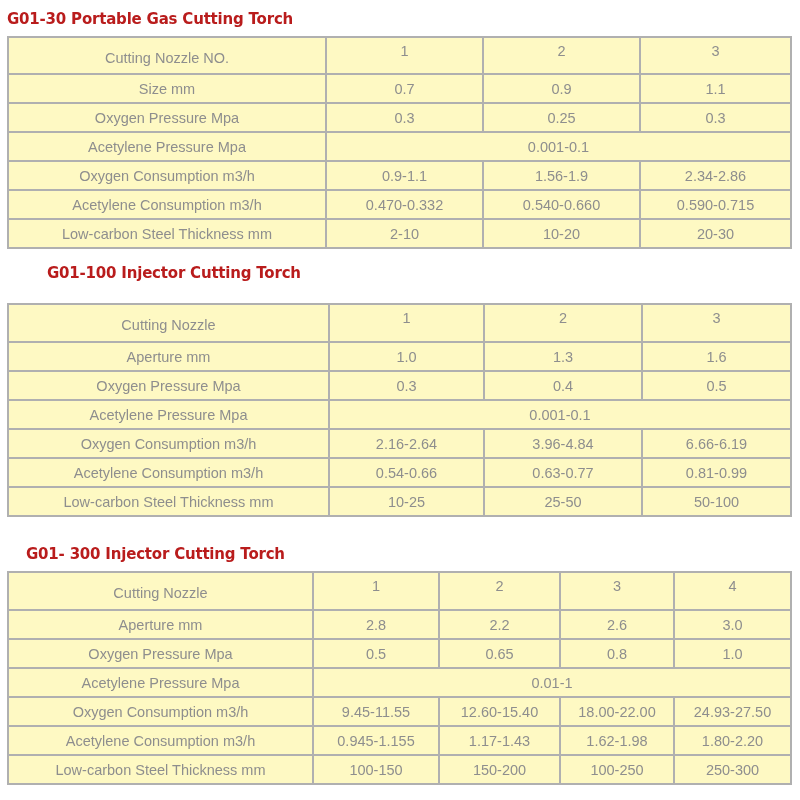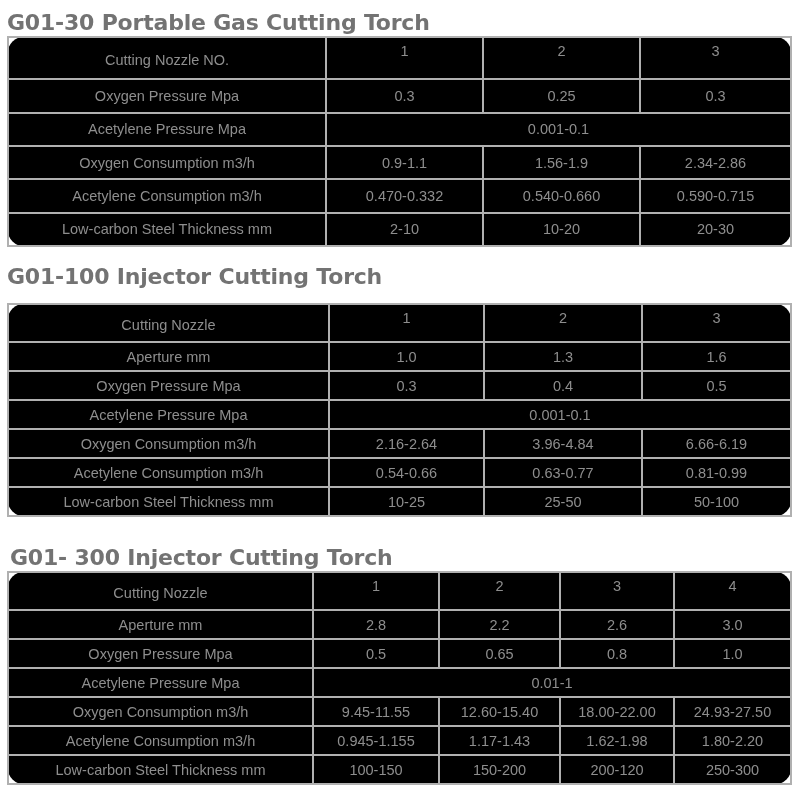--- a/index.html
+++ b/index.html
@@ -14,33 +14,32 @@
       overflow: hidden;
       font-family: "Liberation Sans", sans-serif;
       color: #8e8e8e;
     }
     .section-title {
       position: absolute;
       left: 7px;
       margin: 0;
       font-family: "DejaVu Sans", sans-serif;
       font-weight: bold;
-      font-size: 22px;
+      font-size: 15px;
       letter-spacing: -0.2px;
-      color: #737373;
+      color: #b91c1c;
       white-space: nowrap;
     }
     table.spec {
       position: absolute;
       left: 7px;
       width: 783px;
       border-collapse: collapse;
       table-layout: fixed;
-      background: #000000;
-      border-radius: 19px;
+      background: #fef9c3;
     }
     table.spec td {
       border: 2px solid #b0b0b0;
       text-align: center;
       vertical-align: middle;
       font-size: 14.5px;
       color: #8e8e8e;
       padding: 0;
       white-space: nowrap;
       overflow: hidden;
@@ -66,20 +65,26 @@
       <col style="width:151px">
   </colgroup>
   <tbody>
       <tr class="header-row" style="height:37px;">
     <td class="label">Cutting Nozzle NO.</td>
     <td>1</td>
     <td>2</td>
     <td>3</td>
   </tr>
   <tr style="height:29px;">
+    <td>Size mm</td>
+    <td>0.7</td>
+    <td>0.9</td>
+    <td>1.1</td>
+  </tr>
+  <tr style="height:29px;">
     <td>Oxygen Pressure Mpa</td>
     <td>0.3</td>
     <td>0.25</td>
     <td>0.3</td>
   </tr>
   <tr style="height:29px;">
     <td>Acetylene Pressure Mpa</td>
     <td colspan="3">0.001-0.1</td>
   </tr>
   <tr style="height:29px;">
@@ -96,21 +101,21 @@
   </tr>
   <tr style="height:29px;">
     <td>Low-carbon Steel Thickness mm</td>
     <td>2-10</td>
     <td>10-20</td>
     <td>20-30</td>
   </tr>
 </tbody>
   </table>
 
-<h2 class="section-title" style="top:264px;">G01-100 Injector Cutting Torch</h2>
+<h2 class="section-title" style="top:264px;margin-left:40px;">G01-100 Injector Cutting Torch</h2>
 <table class="spec" style="top:303px; height:212px;">
   <colgroup>
     <col style="width:321px">
       <col style="width:155px">
       <col style="width:158px">
       <col style="width:149px">
   </colgroup>
   <tbody>
       <tr class="header-row" style="height:38px;">
     <td class="label">Cutting Nozzle</td>
@@ -148,21 +153,21 @@
   </tr>
   <tr style="height:29px;">
     <td>Low-carbon Steel Thickness mm</td>
     <td>10-25</td>
     <td>25-50</td>
     <td>50-100</td>
   </tr>
 </tbody>
   </table>
 
-<h2 class="section-title" style="top:545px; left:10px;">G01- 300 Injector Cutting Torch</h2>
+<h2 class="section-title" style="top:545px; left:26px;">G01- 300 Injector Cutting Torch</h2>
 <table class="spec" style="top:571px; height:212px;">
   <colgroup>
     <col style="width:305px">
       <col style="width:126px">
       <col style="width:121px">
       <col style="width:114px">
       <col style="width:117px">
   </colgroup>
   <tbody>
       <tr class="header-row" style="height:38px;">
@@ -201,17 +206,17 @@
     <td>Acetylene Consumption m3/h</td>
     <td>0.945-1.155</td>
     <td>1.17-1.43</td>
     <td>1.62-1.98</td>
     <td>1.80-2.20</td>
   </tr>
   <tr style="height:29px;">
     <td>Low-carbon Steel Thickness mm</td>
     <td>100-150</td>
     <td>150-200</td>
-    <td>200-120</td>
+    <td>100-250</td>
     <td>250-300</td>
   </tr>
 </tbody>
   </table>
 
 </body></html>

